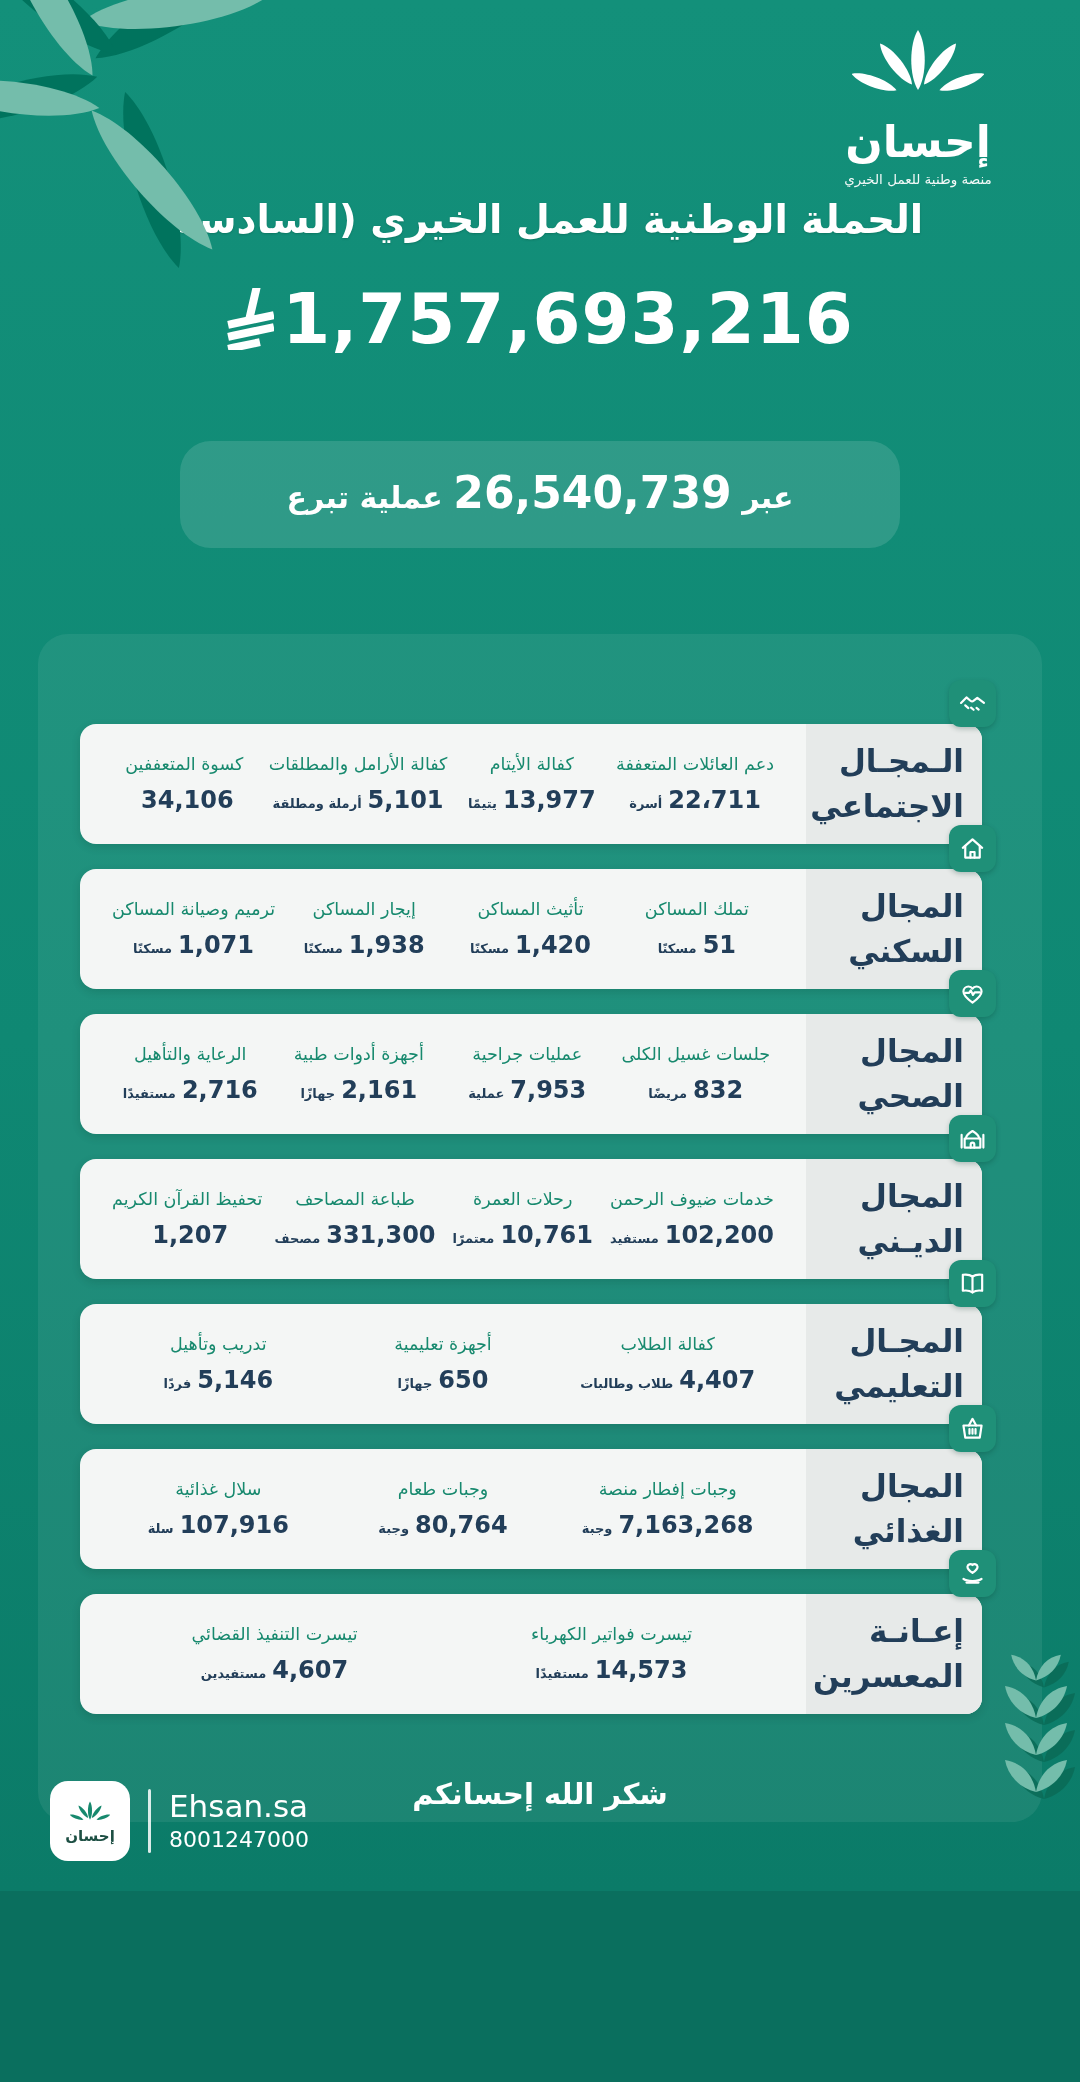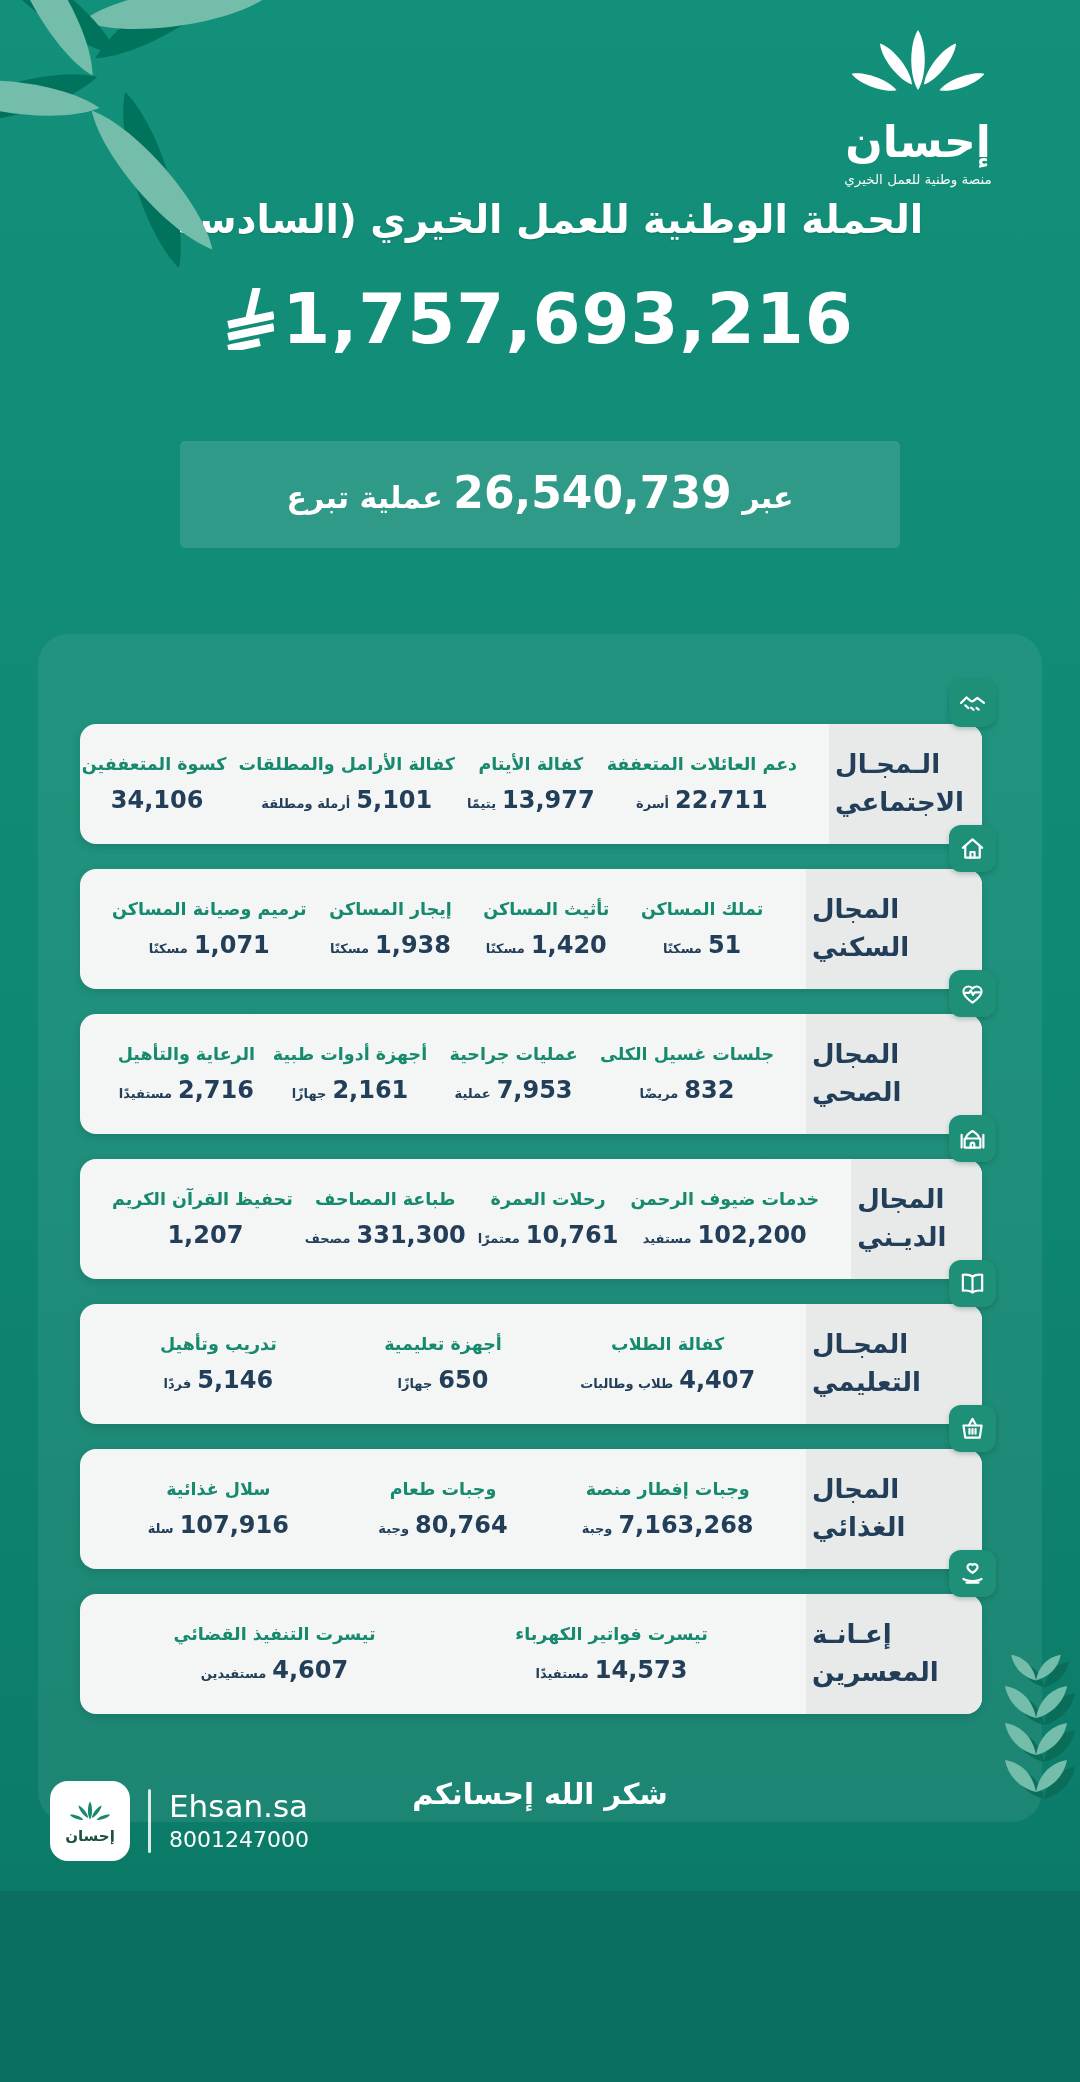--- a/index.html
+++ b/index.html
@@ -11,38 +11,38 @@
   .deco-wheat{position:absolute; right:0px; top:1648px; pointer-events:none;}
   
   .logo{position:absolute; top:26px; right:52px; width:220px; text-align:center; color:#fff;}
   .logo .name{font-size:44px; font-weight:bold; margin-top:2px; line-height:1.2;}
   .logo .tagline{font-size:13.5px; opacity:.95; margin-top:2px;}
   
   .hero{padding-top:188px; text-align:center; color:#fff;}
   .hero .t{font-size:39px; font-weight:bold; line-height:1.62; text-shadow:0 1px 2px rgba(0,60,45,.25);}
   .amount{display:flex; direction:ltr; justify-content:center; align-items:center; gap:8px; margin-top:28px;}
   .amount .num{font-size:69px; font-weight:bold; color:#fff; letter-spacing:1px;}
-  .ops-badge{width:700px; margin:82px auto 0; background:var(--badge-bg); border-radius:5px;
+  .ops-badge{width:700px; margin:82px auto 0; background:var(--badge-bg); border-radius:31px;
              text-align:center; padding:26px 10px 30px; color:#fff; font-size:30px; font-weight:bold;}
   .ops-badge .big{font-size:44px; letter-spacing:.5px;}
   
   .panel{width:1004px; margin:86px auto 0; height:1188px; background:var(--panel-bg); border-radius:30px;}
   .rows{padding:90px 60px 0 42px;}
   .card-wrap{position:relative; height:120px; margin-bottom:25px;}
   .icon-badge{position:absolute; top:-44px; right:-14px; width:47px; height:47px; border-radius:12px;
               background:var(--icon-bg); display:flex; align-items:center; justify-content:center;
               box-shadow:0 2px 5px rgba(0,50,38,.25);}
   .card{display:flex; height:100%; border-radius:16px; overflow:hidden; background:var(--card-bg);
         box-shadow:0 3px 8px rgba(0,45,34,.16);}
   .card-title{width:152px; background:var(--card-title-bg); color:var(--value-color);
-              font-size:26px; font-weight:bold; display:flex; flex-direction:column; justify-content:center;
-              padding:0 18px 0 6px; line-height:1.45; text-align:left;}
+              font-size:31px; font-weight:bold; display:flex; flex-direction:column; justify-content:center;
+              padding:0 18px 0 6px; line-height:1.45; text-align:right;}
   .cols{flex:1; display:flex; align-items:center; padding:0 26px;}
   .col{flex:1; text-align:center; padding:0 6px;}
-  .col .label{color:var(--label-color); font-size:17.5px; font-weight:bold; margin-bottom:12px; white-space:nowrap;}
+  .col .label{color:var(--label-color); font-size:17.5px; font-weight:normal; margin-bottom:12px; white-space:nowrap;}
   .col .val{color:var(--value-color); white-space:nowrap;}
   .col .num{font-size:24px; font-weight:bold;}
   .col .unit{font-size:13px; font-weight:bold; margin-right:6px;}
   .closing{text-align:center; color:#fff; font-size:29px; font-weight:bold; padding-top:38px;}
   
   .footer{position:absolute; left:50px; bottom:30px; display:flex; direction:ltr; align-items:center; gap:18px; color:#fff;}
   .app-icon{width:80px; height:80px; border-radius:18px; background:#fff; display:flex; flex-direction:column;
             align-items:center; justify-content:center; gap:2px;}
   .app-icon .mini-name{color:#1d4f43; font-size:15px; font-weight:bold; line-height:1;}
   .brand-block{text-align:left; line-height:1.25;}

